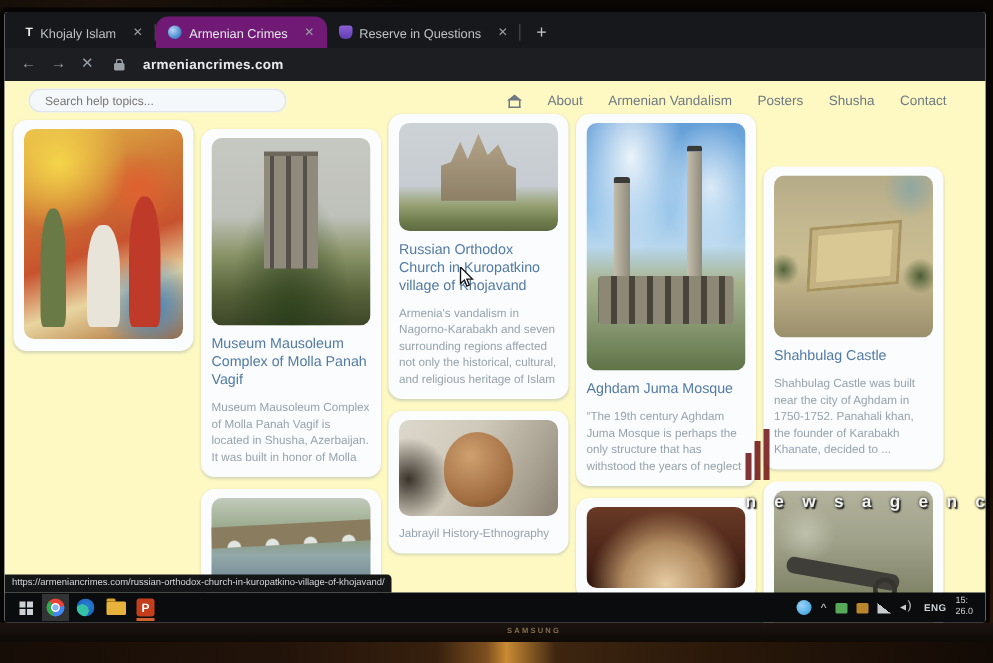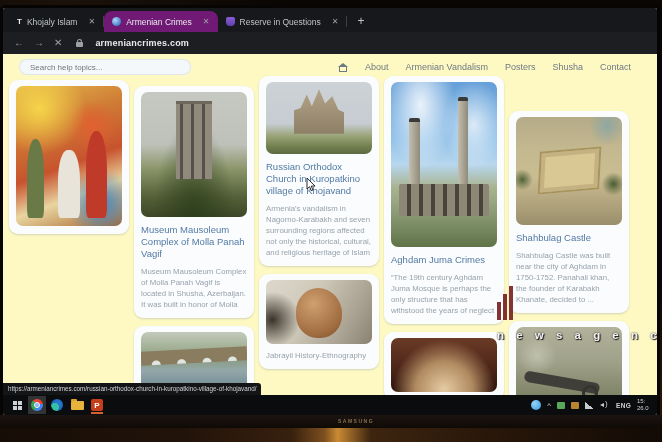--- a/index.html
+++ b/index.html
@@ -228,21 +228,21 @@
       </div>
     </div>
 
     <div class="col col4">
       <div class="card">
         <div class="img img-mosque">
           <span class="minaret minaret-l"></span>
           <span class="minaret minaret-r"></span>
           <span class="arcade"></span>
         </div>
-        <h3>Aghdam Juma Crimes</h3>
+        <h3>Aghdam Juma Mosque</h3>
         <p class="clamp4">“The 19th century Aghdam Juma Mosque is perhaps the only structure that has withstood the years of neglect since the ...</p>
       </div>
       <div class="card">
         <div class="img img-dark"></div>
       </div>
     </div>
 
     <div class="col col5">
       <div class="card">
         <div class="img img-castle">

